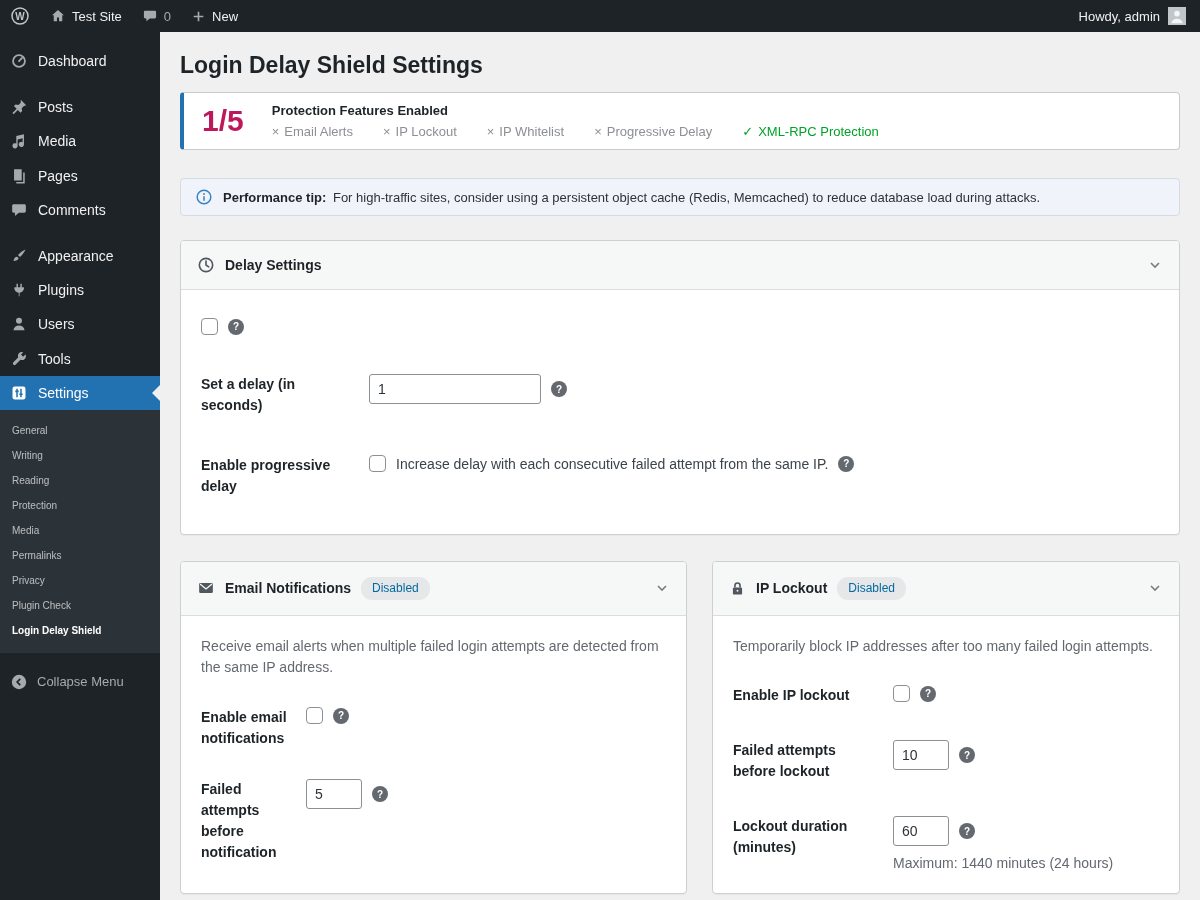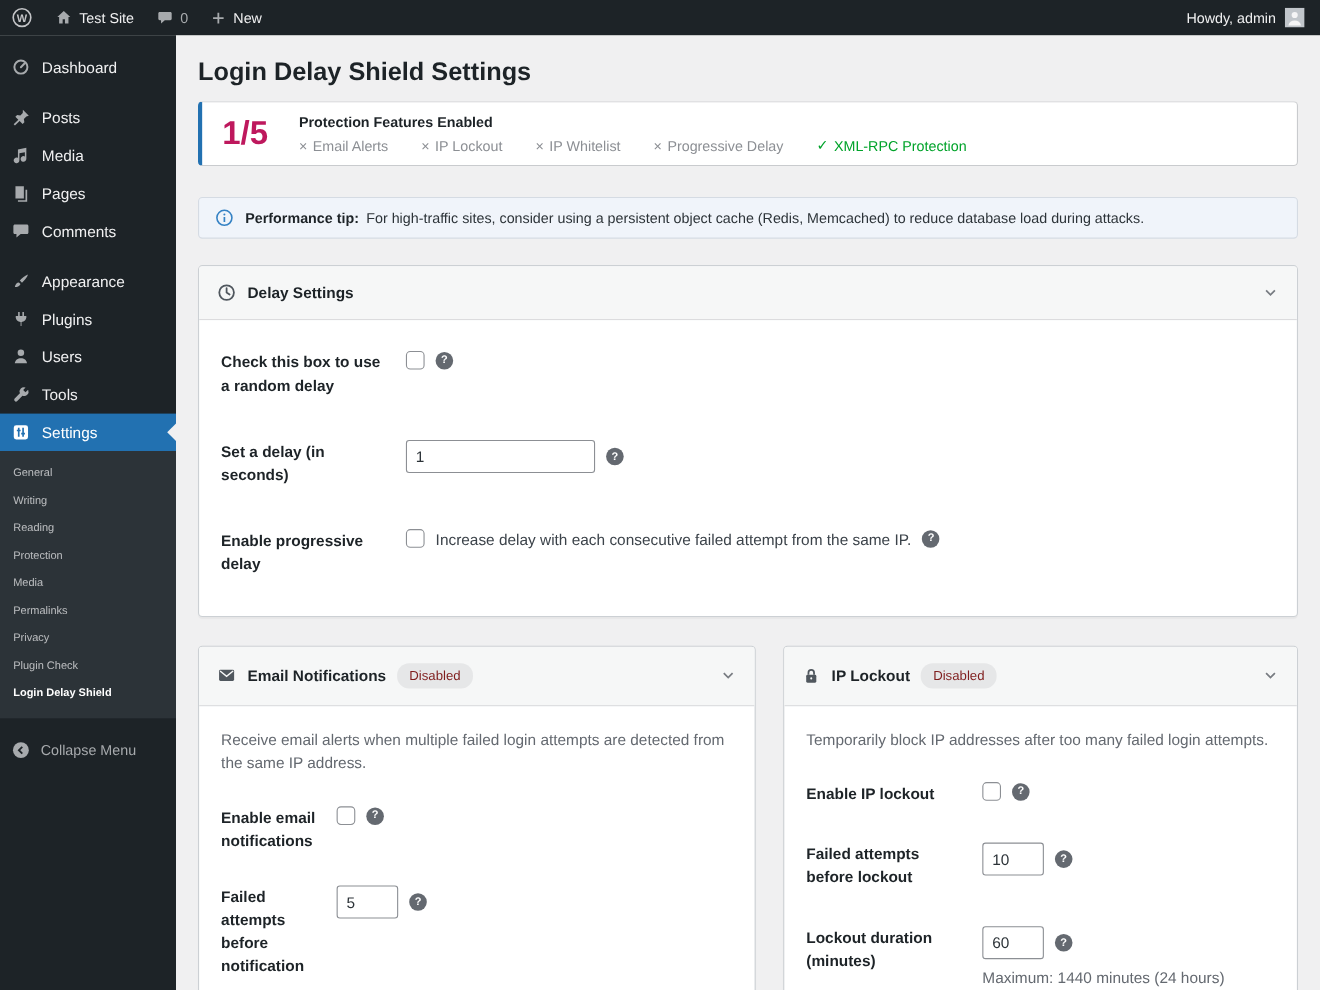--- a/index.html
+++ b/index.html
@@ -79,21 +79,21 @@
     background:#fff; border:1px solid #ccd0d4; border-radius:4px;
     box-shadow:0 1px 1px rgba(0,0,0,.04); overflow:hidden;
   }
   .panel-header {
     display:flex; align-items:center; gap:10px; padding:15px 16px;
     background:#f6f7f7; border-bottom:1px solid #dcdcde; cursor:pointer;
   }
   .panel-header .ico { color:#50575e; }
   .panel-title { font-size:14px; font-weight:bold; color:#1d2327; }
   .badge {
-    background:#e6e7e8; color:#7f1d1d; font-size:12px; padding:3px 11px;
+    background:#e6e7e8; color:#0369a1; font-size:12px; padding:3px 11px;
     border-radius:11px; line-height:1.4;
   }
   .chev { margin-left:auto; color:#787c82; cursor:pointer; }
   .panel-body { padding:4px 20px 22px; }
 
   .delay-panel { margin-top:24px; }
   .drow { display:flex; align-items:flex-start; padding:24px 0 15px; }
   .row-label {
     font-size:14px; font-weight:bold; color:#1d2327; line-height:1.5; flex-shrink:0;
   }
@@ -307,21 +307,20 @@
         <circle cx="10" cy="10" r="7.4" fill="none" stroke="currentColor" stroke-width="1.8"></circle>
         <path d="M10 5.6V10l3 2" fill="none" stroke="currentColor" stroke-width="1.8" stroke-linecap="round"></path>
       </svg>
       <span class="panel-title">Delay Settings</span>
       <svg class="chev" width="16" height="16" viewBox="0 0 20 20">
         <path d="M5 7.5l5 5 5-5" fill="none" stroke="currentColor" stroke-width="2"></path>
       </svg>
     </div>
     <div class="panel-body">
       <div class="drow">
-        <div class="row-label">Check this box to use a random delay</div>
         <div class="row-control">
           <input type="checkbox" class="cb" style="">
           <span class="help"></span>
         </div>
       </div>
       <div class="drow">
         <div class="row-label">Set a delay (in seconds)</div>
         <div class="row-control">
           <input type="text" class="txt w-lg" value="1" style="">
           <span class="help"></span>

